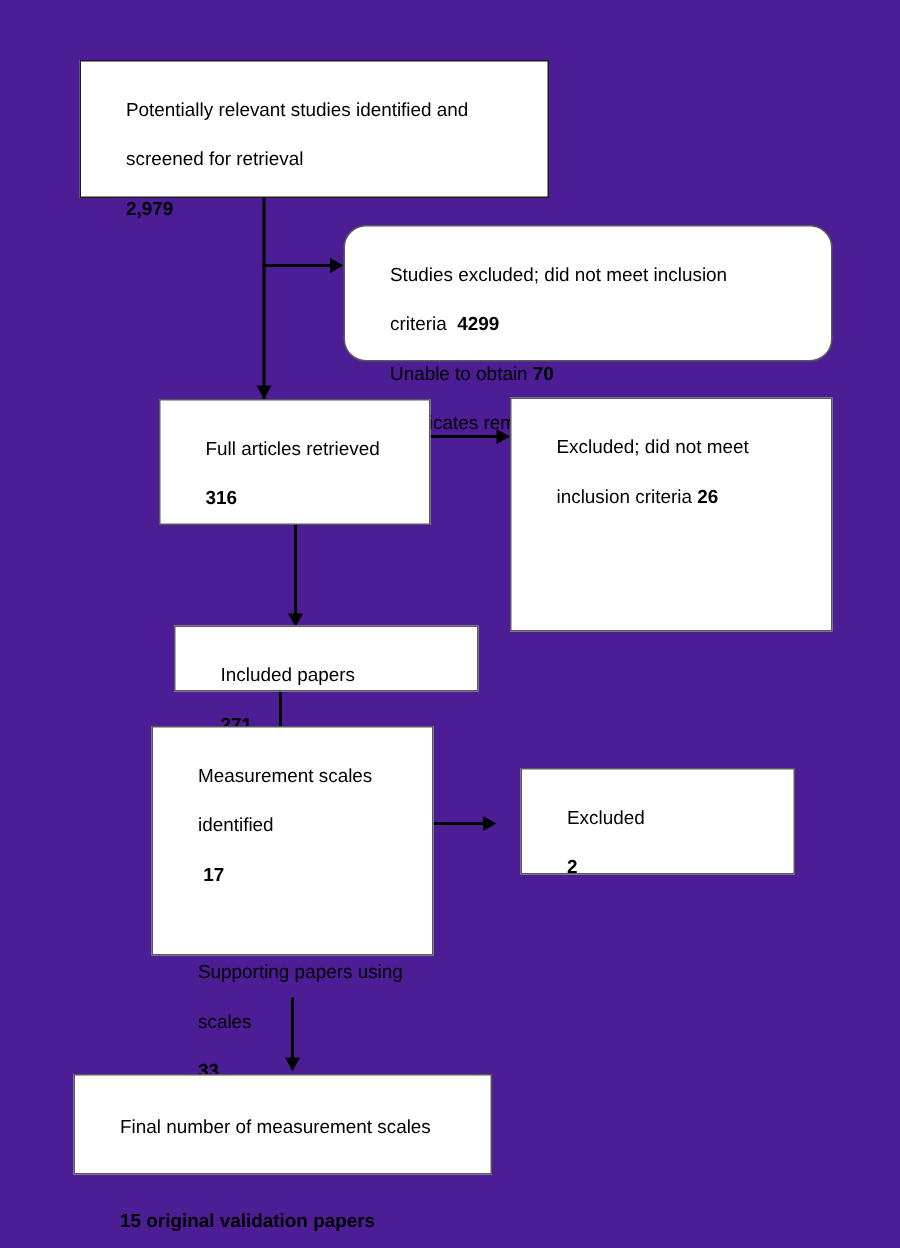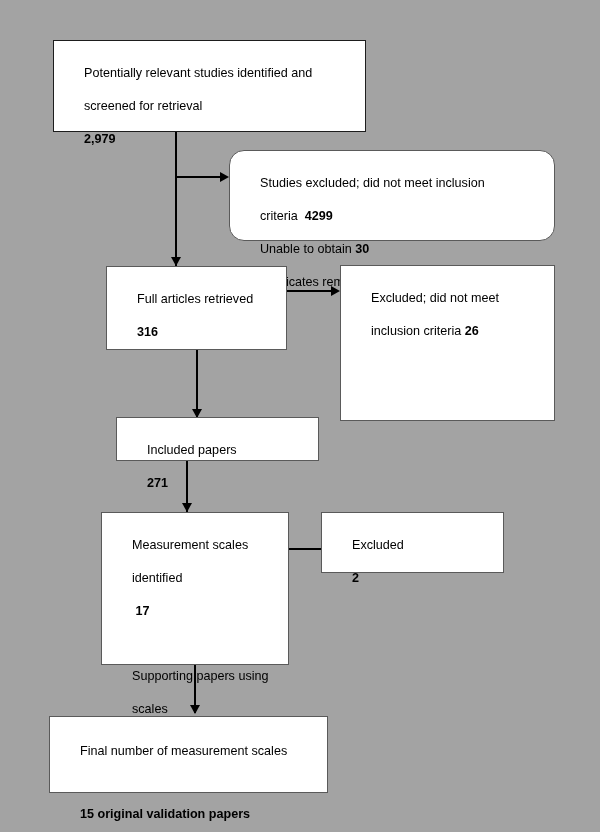--- a/index.html
+++ b/index.html
@@ -5,21 +5,21 @@
 <style>
   html, body {
     margin: 0;
     padding: 0;
     background: #ffffff;
   }
   #canvas {
     position: relative;
     width: 600px;
     height: 832px;
-    background: #a3a3a3;
+    background: #4c1d95;
     font-family: "Liberation Sans", "DejaVu Sans", sans-serif;
     overflow: hidden;
   }
   .fc-box {
     position: absolute;
     box-sizing: border-box;
     background: #ffffff;
     border: 1px solid #5a5a5a;
     color: #000000;
     font-size: 12.6px;
@@ -88,21 +88,21 @@
   <div class="conn-v" style="left:175px; top:132px; height:134px;"></div>
   <div class="arrow-d" style="left:171px; top:257px;"></div>
 
   <div class="conn-h" style="left:175px; top:176px; width:46px;"></div>
   <div class="arrow-r" style="left:220px; top:172px;"></div>
 
   <div class="fc-box" style="left:229px; top:150px; width:326px; height:91px;border-radius:15px;">
     <div class="fc-text">
       <span class="fc-line">Studies excluded; did not meet inclusion</span><br>
       <span class="fc-line">criteria</span><span>&nbsp; </span><span class="fc-line b">4299</span><br>
-      <span class="fc-line">Unable to obtain</span><span> </span><span class="fc-line b">30</span><br>
+      <span class="fc-line">Unable to obtain</span><span> </span><span class="fc-line b">70</span><br>
       <span class="fc-line">Duplicates removed</span><span> </span><span class="fc-line b">167</span>
     </div>
   </div>
 
   <div class="fc-box" style="left:106px; top:266px; width:181px; height:84px;text-decoration:underline;">
     <div class="fc-text">
       <span class="fc-line">Full articles retrieved</span><br>
       <span class="fc-line b">316</span>
     </div>
   </div>
@@ -123,46 +123,46 @@
   <div class="fc-box" style="left:116px; top:417px; width:203px; height:44px;">
     <div class="fc-text">
       <span class="fc-line">Included papers</span><br>
       <span class="fc-line b">271</span>
     </div>
   </div>
 
   <div class="conn-v" style="left:186px; top:461px; height:51px;"></div>
   <div class="arrow-d" style="left:182px; top:503px;"></div>
 
-  <div class="fc-box" style="left:101px; top:512px; width:188px; height:153px;">
+  <div class="fc-box" style="left:101px; top:484px; width:188px; height:153px;">
     <div class="fc-text">
       <span class="fc-line">Measurement scales</span><br>
       <span class="fc-line">identified</span><br>
       <span>&nbsp;</span><span class="fc-line b">17</span>
       <span class="gap"></span>
       <span class="fc-line">Supporting papers using</span><br>
       <span class="fc-line">scales</span><br>
       <span class="fc-line b">33</span>
     </div>
   </div>
 
   <div class="conn-h" style="left:289px; top:548px; width:34px;"></div>
   <div class="arrow-r" style="left:322px; top:544px;"></div>
 
-  <div class="fc-box" style="left:321px; top:512px; width:183px; height:61px;padding-left:42px;">
+  <div class="fc-box" style="left:347px; top:512px; width:183px; height:71px;padding-left:42px;">
     <div class="fc-text">
       <span class="fc-line">Excluded</span><br>
       <span class="fc-line b">2</span>
     </div>
   </div>
 
   <div class="conn-v" style="left:194px; top:665px; height:48px;"></div>
   <div class="arrow-d" style="left:190px; top:705px;"></div>
 
-  <div class="fc-box" style="left:49px; top:716px; width:279px; height:77px;">
+  <div class="fc-box" style="left:49px; top:716px; width:279px; height:67px;">
     <div class="fc-text" style="top:9px;">
       <span class="fc-line">Final number of measurement scales</span>
       <span class="gap" style="height:14px;"></span>
       <span class="fc-line b">15 original validation papers</span><br>
       
     </div>
   </div>
 
 </div>
 

